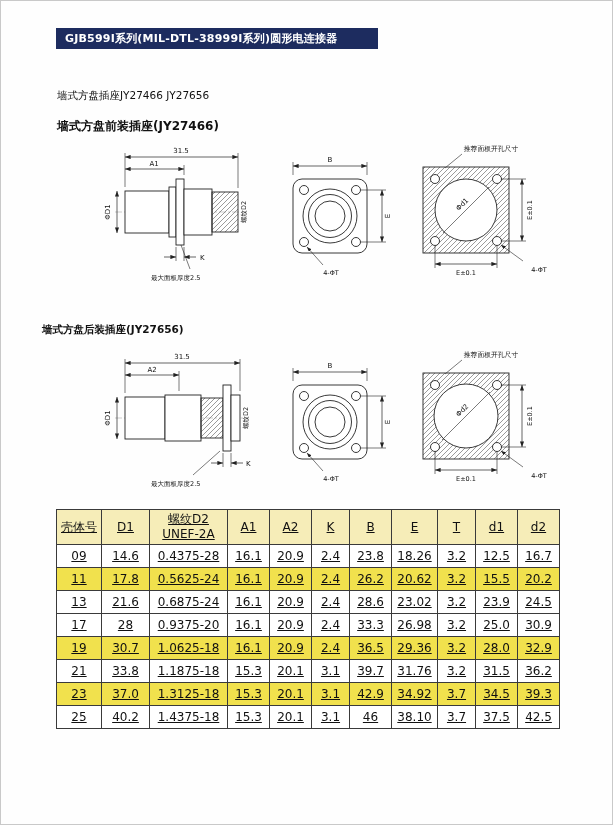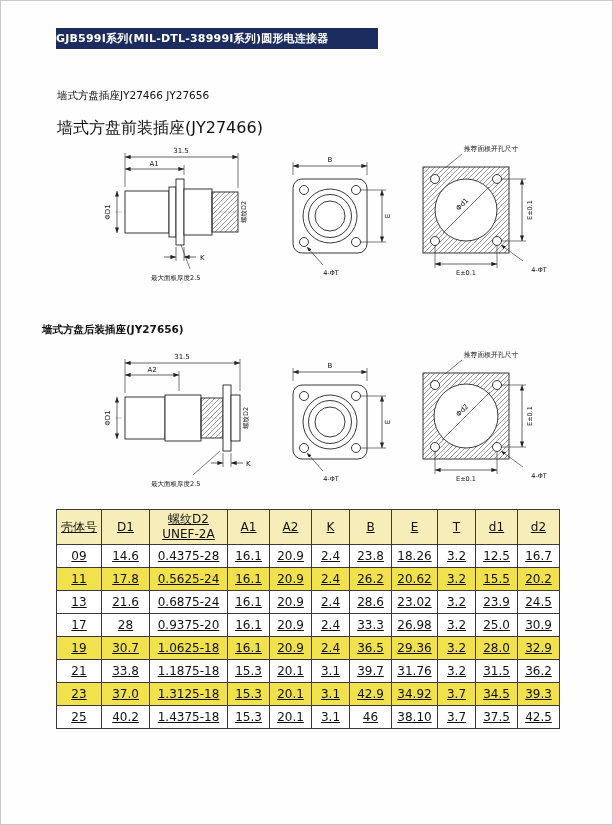--- a/index.html
+++ b/index.html
@@ -5,27 +5,27 @@
   * { margin:0; padding:0; box-sizing:border-box; }
   html,body { background:#ffffff; }
   body { font-family:"DejaVu Sans","Liberation Sans",sans-serif; color:#111; }
   .page {
     position:relative; width:613px; height:825px;
     background:#fefefe; border:1px solid #c9c9c9; overflow:hidden;
   }
   .header-bar {
     position:absolute; left:55px; top:27px; width:322px; height:21px;
     background:#1d2c5f; color:#ffffff; font-size:11px; font-weight:bold;
-    line-height:21px; letter-spacing:0.2px;
+    line-height:21px; padding-left:9px; letter-spacing:0.2px;
   }
   .series-line {
     position:absolute; left:56px; top:88px;
     font-size:10.5px; font-weight:normal; color:#111;
   }
-  .sub-title-1 { position:absolute; left:56px; top:117px; font-size:16px; font-weight:normal; }
+  .sub-title-1 { position:absolute; left:56px; top:117px; font-size:12px; font-weight:bold; }
   .sub-title-2 { position:absolute; left:41px; top:322px; font-size:10.5px; font-weight:bold; }
   .drawing-1 { position:absolute; left:92px; top:138px; }
   .drawing-2 { position:absolute; left:92px; top:344px; }
   svg text { font-family:"DejaVu Sans","Liberation Sans",sans-serif; fill:#111; }
   .spec-table {
     position:absolute; left:55px; top:508px; width:503px;
     border-collapse:collapse; table-layout:fixed; font-size:12px;text-decoration:underline;
   }
   .spec-table th, .spec-table td {
     border:1px solid #3a3a3a; text-align:center; vertical-align:middle;

